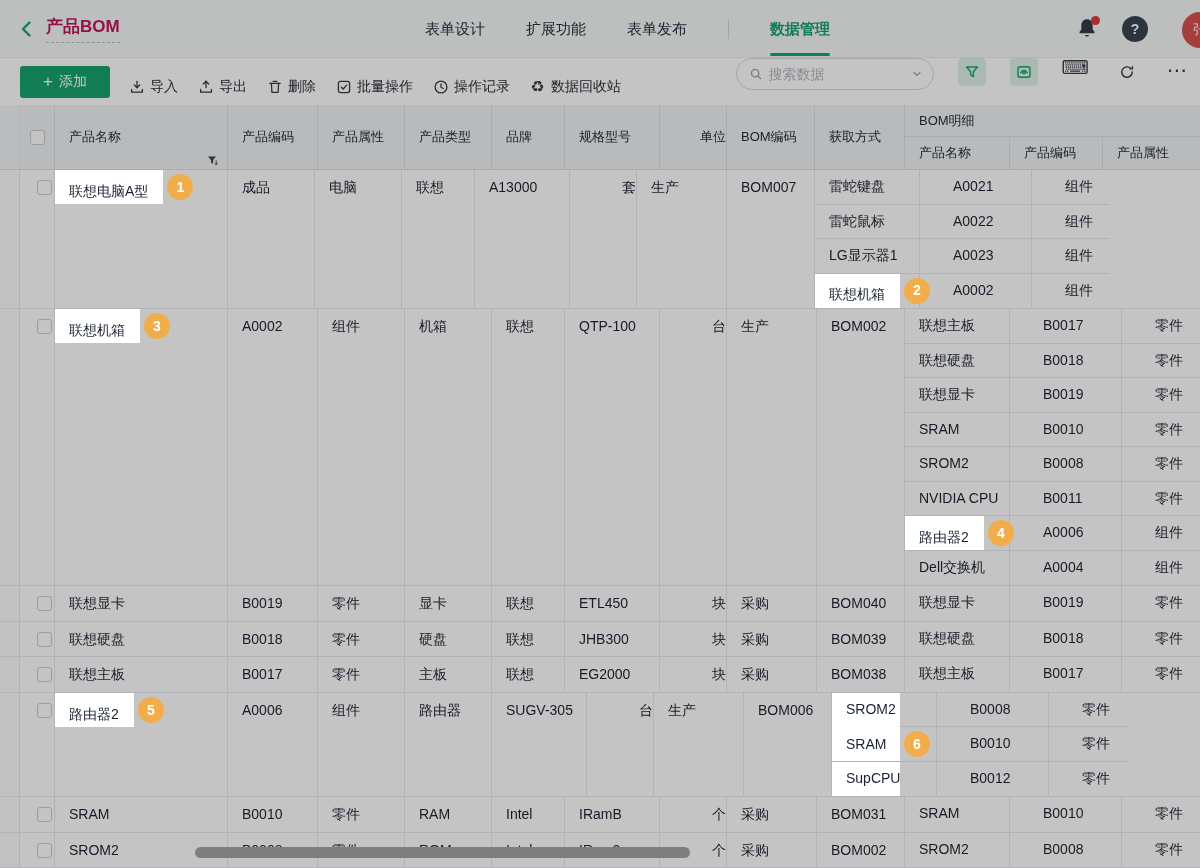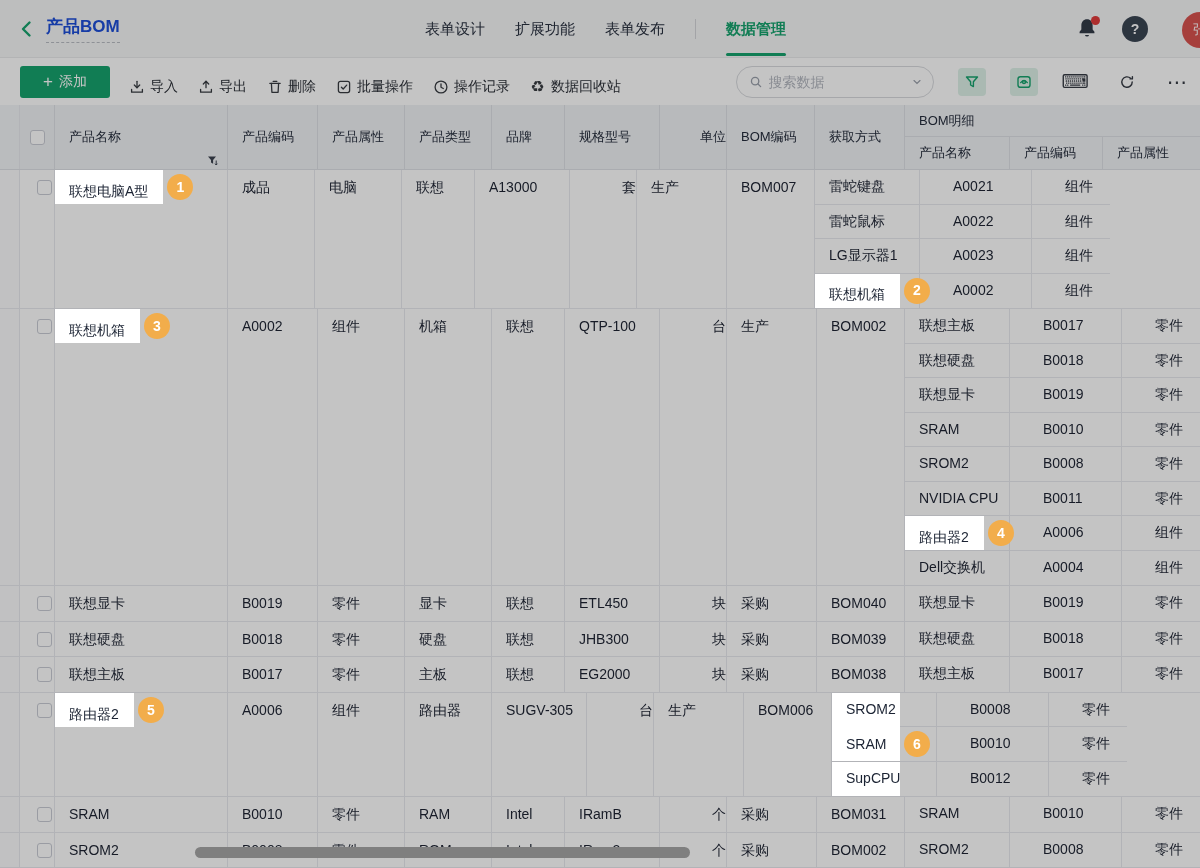--- a/index.html
+++ b/index.html
@@ -13,42 +13,42 @@
     --rh:34.5px;
   }
   *{margin:0;padding:0;box-sizing:border-box;}
   html,body{width:1200px;height:868px;overflow:hidden;}
   body{font-family:"Liberation Sans","DejaVu Sans",sans-serif;color:var(--txt);background:#fff;}
   .app{position:relative;width:1200px;height:868px;overflow:hidden;background:#fff;}
 
   
   .tophdr{position:relative;height:58px;background:#f6f7f8;border-bottom:1px solid #e9eaec;display:flex;align-items:center;}
   .backbtn{width:30px;height:30px;margin-left:12px;display:flex;align-items:center;justify-content:center;cursor:pointer;}
-  .ptitle{font-size:17px;font-weight:bold;margin-left:4px;padding-bottom:4px;border-bottom:1px dashed #b9bdc4;color:#1d4ed8;}
-  .tabs{position:absolute;left:425px;top:0;height:58px;display:flex;align-items:center;gap:30px;}
+  .ptitle{font-size:17px;font-weight:bold;margin-left:4px;padding-bottom:4px;border-bottom:1px dashed #b9bdc4;color:#be185d;}
+  .tabs{position:absolute;left:425px;top:0;height:58px;display:flex;align-items:center;gap:41px;}
   .tab{height:100%;display:flex;align-items:center;font-size:15px;color:#2a3240;position:relative;cursor:pointer;white-space:nowrap;}
   .tab.active{color:var(--accent);font-weight:bold;}
   .tab.active::after{content:'';position:absolute;left:0;right:0;bottom:2px;height:3px;background:var(--accent);border-radius:2px;}
   .vdiv{width:1px;height:20px;background:#d4d6da;}
   .hdr-right{position:absolute;right:0;top:0;height:58px;display:flex;align-items:center;gap:22px;padding-right:0;}
   .bell{position:relative;width:24px;height:24px;}
   .bell svg{width:22px;height:22px;}
   .bell .dot{position:absolute;top:-1px;right:0;width:9px;height:9px;border-radius:50%;background:#e23c3c;}
   .helpc{width:26px;height:26px;border-radius:50%;background:#3a4553;color:#fff;font-size:14px;font-weight:bold;display:flex;align-items:center;justify-content:center;}
   .avatar{position:absolute;left:1182px;top:12px;width:36px;height:36px;border-radius:50%;background:var(--avatar);color:#fff;font-size:14px;display:flex;align-items:center;justify-content:center;}
 
   
   .toolbar{position:relative;height:47px;background:#fff;display:flex;align-items:center;}
   .addbtn{margin-left:20px;width:90px;height:32px;background:var(--accent);border:none;border-radius:3px;color:#fff;font-size:14px;display:flex;align-items:center;justify-content:center;gap:6px;cursor:pointer;font-family:inherit;}
   .addbtn .plus{font-size:17px;line-height:1;}
   .tmenu{display:flex;align-items:center;gap:19px;margin-left:18px;margin-top:10px;}
   .titem{display:flex;align-items:center;gap:5px;font-size:14px;color:#2c3038;cursor:pointer;white-space:nowrap;}
   .ic{display:inline-flex;align-items:center;justify-content:center;width:17px;height:17px;font-size:16px;color:#383c42;line-height:1;}
   .ic svg{width:16px;height:16px;fill:none;stroke:#383c42;stroke-width:1.3;stroke-linecap:round;stroke-linejoin:round;}
-  .tb-right{position:absolute;right:12px;top:0;height:47px;display:flex;align-items:center;gap:24px;}
+  .tb-right{position:absolute;right:12px;top:0;height:47px;display:flex;align-items:flex-start;gap:24px;}
   .search{width:198px;height:32px;border:1px solid #d8dade;border-radius:16px;background:#fff;display:flex;align-items:center;padding:0 10px 0 12px;gap:6px;}
   .search svg{width:14px;height:14px;fill:none;stroke:#9aa0ab;stroke-width:1.5;stroke-linecap:round;}
   .search input{flex:1;border:none;outline:none;font-size:14px;color:#333;background:transparent;font-family:inherit;min-width:0;}
   .search input::placeholder{color:#b4b8c0;}
   .sqbtn{width:28px;height:28px;border-radius:4px;display:flex;align-items:center;justify-content:center;cursor:pointer;background:transparent;}
   .sqbtn.green{background:var(--accent_light);}
   .sqbtn svg{width:16px;height:16px;fill:none;stroke:#363b44;stroke-width:1.4;stroke-linecap:round;stroke-linejoin:round;}
   .sqbtn.green svg{stroke:var(--accent);}
   .glyphbtn{font-size:19px;color:#363b44;cursor:pointer;line-height:1;}
   .morebtn{font-size:20px;color:#363b44;letter-spacing:1px;cursor:pointer;margin-left:2px;}

